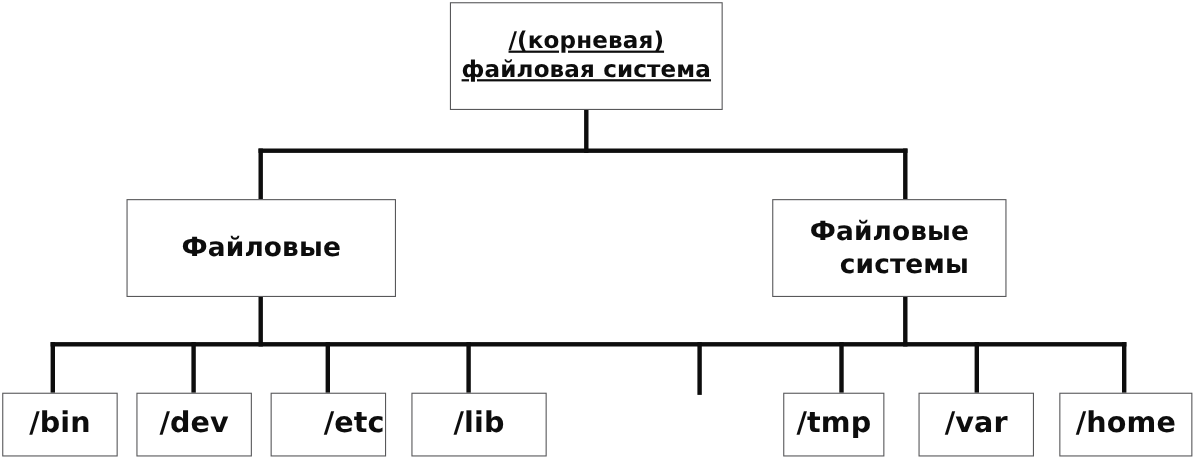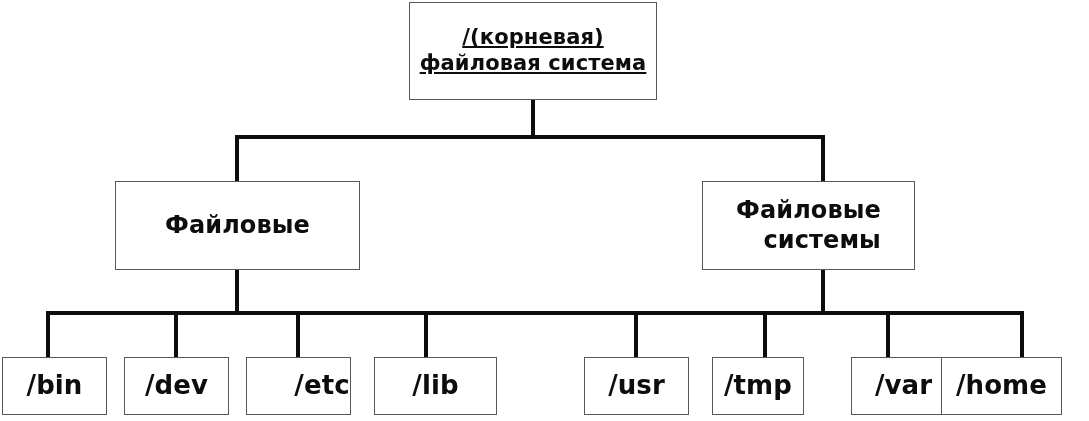--- a/index.html
+++ b/index.html
@@ -119,26 +119,23 @@
   </div>
   <div class="node node-leaf" style="left:124px; width:105px;">
     <span class="node-label">/dev</span>
   </div>
   <div class="node node-leaf" style="left:246px; width:105px;padding-left:47px;">
     <span class="node-label">/etc</span>
   </div>
   <div class="node node-leaf" style="left:374px; width:123px;">
     <span class="node-label">/lib</span>
   </div>
-  <div class="node node-leaf" style="left:584px; width:105px;">
-    <span class="node-label">/usr</span>
-  </div>
   <div class="node node-leaf" style="left:712px; width:92px;">
     <span class="node-label">/tmp</span>
   </div>
-  <div class="node node-leaf" style="left:835px; width:105px;margin-left:16px;">
+  <div class="node node-leaf" style="left:835px; width:105px;">
     <span class="node-label">/var</span>
   </div>
-  <div class="node node-leaf" style="left:941px; width:121px;text-align:right;">
+  <div class="node node-leaf" style="left:963px; width:121px;text-align:right;">
     <span class="node-label">/home</span>
   </div>
 
 </div>
 
 </body></html>

